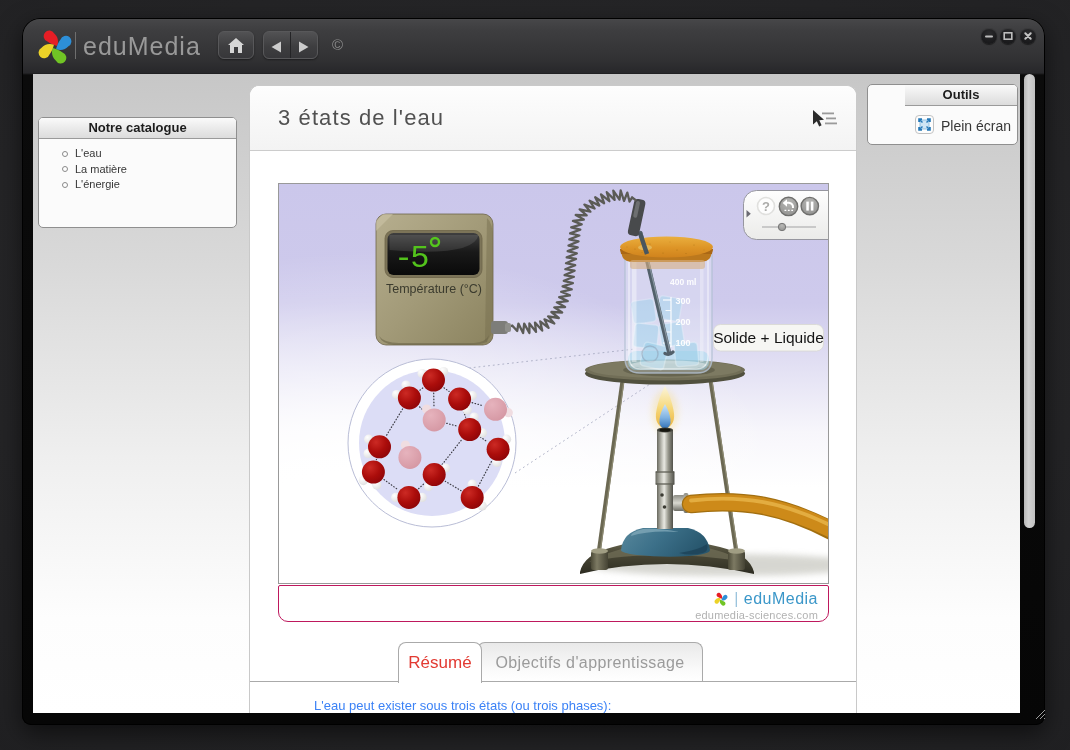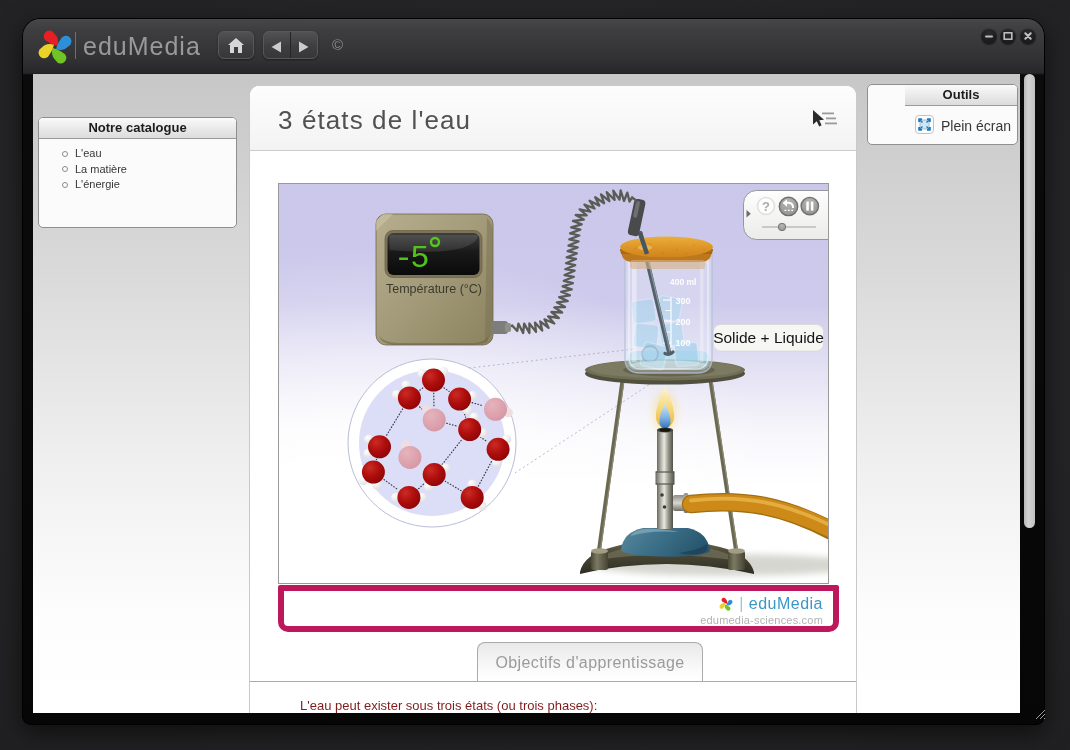--- a/index.html
+++ b/index.html
@@ -33,34 +33,34 @@
 #catalog ul{margin:8px 0 0 0;padding:0 0 0 36px;list-style:none;}
 #catalog li{font-size:11px;color:#373737;padding:0;position:relative;line-height:13px;margin-bottom:2.6px;}
 #catalog li:before{content:"";position:absolute;left:-13px;top:3.5px;width:4px;height:4px;border:1px solid #8a8a8a;border-radius:50%;background:#fff;}
 #outils{left:867px;top:84px;width:151px;height:61px;padding-left:37px;}
 #outils .row{display:flex;align-items:flex-end;padding:9px 0 0 10px;font-size:14px;color:#373737;}
 
 #panel{left:249px;top:85px;width:608px;height:628px;background:#fff;border-radius:10px 10px 0 0;
  border:1px solid #c9c9c9;border-bottom:none;box-sizing:border-box;}
 #phead{left:0;top:0;width:100%;height:64px;border-radius:10px 10px 0 0;
  background:linear-gradient(180deg,#fdfdfd,#f3f3f3);border-bottom:1px solid #ccc;}
-#ptitle{left:28px;top:19px;font-size:26px;color:#515151;letter-spacing:1.1px;}
+#ptitle{left:28px;top:19px;font-size:22px;color:#515151;letter-spacing:1.1px;}
 #anim{left:28px;top:97px;width:549px;height:399px;border:1px solid #999;}
-#afoot{left:28px;top:499px;width:549px;height:35px;border:6px solid #be185d;border-radius:2px 2px 10px 10px;background:#fff;}
+#afoot{left:28px;top:499px;width:549px;height:35px;border:1px solid #be185d;border-radius:2px 2px 10px 10px;background:#fff;}
 #afoot .l1{position:absolute;right:10px;top:4px;font-size:16px;color:#3b97c9;letter-spacing:0.5px;}
 #afoot .l2{position:absolute;right:10px;top:23px;font-size:11px;color:#b2b2b2;letter-spacing:0.2px;}
 #tabs{left:0px;top:556px;width:100%;height:40px;}
 .tab{position:absolute;top:0;height:39px;box-sizing:border-box;border:1px solid #aaa;border-bottom:none;
  border-radius:8px 8px 0 0;text-align:center;}
 #tab1{left:148px;width:84px;background:#fff;z-index:3;height:41px;}
 #tab1 span{color:#e23a32;font-size:17px;line-height:39px;}
 #tab2{left:227px;width:226px;background:linear-gradient(180deg,#e9e9e9,#fafafa 70%,#fff);z-index:1;}
 #tab2 span{color:#9b9b9b;font-size:16px;line-height:39px;letter-spacing:0.4px;}
 #tabline{left:0;top:595px;width:100%;height:1px;background:#aaa;z-index:2;}
-#ptext{left:50px;top:612px;font-size:13px;color:#7f1d1d;}
+#ptext{left:64px;top:612px;font-size:13px;color:#3b82f6;}
 
 #sthumb{left:1024px;top:74px;width:11px;height:454px;border-radius:6px;background:linear-gradient(90deg,#b8b8b8,#d2d2d2 40%,#c0c0c0);}
 #grip{right:24px;bottom:26px;}
 </style>
 </head>
 <body>
 <div id="win" class="abs"></div>
 <div id="content" class="abs"></div>
 
 <div id="logo" class="abs">
@@ -420,20 +420,21 @@
  <text x="489.5" y="158.5" font-family="Liberation Sans, sans-serif" font-size="15.5" fill="#141414" text-anchor="middle">Solide + Liquide</text>
 </g>
 </svg></div>
  <div id="afoot" class="abs">
    <span class="l1"><svg width="16" height="15" viewBox="-19 -21 38 38" style="vertical-align:-2px;">
           <use href="#petal"></use>
         </svg> <span style="color:#9bc4dd">|</span> eduMedia</span>
    <span class="l2">edumedia-sciences.com</span>
  </div>
  <div id="tabs" class="abs">
+   <div id="tab1" class="tab"><span>Résumé</span></div>
    <div id="tab2" class="tab"><span>Objectifs d'apprentissage</span></div>
  </div>
  <div id="tabline" class="abs"></div>
  <div id="ptext" class="abs">L'eau peut exister sous trois états (ou trois phases):</div>
 </div>
 
 <div id="outils" class="abs sbox">
  <div class="hd">Outils</div>
  <div class="row">
   <svg width="19" height="19" viewBox="0 0 19 19" style="margin-right:7px;">

